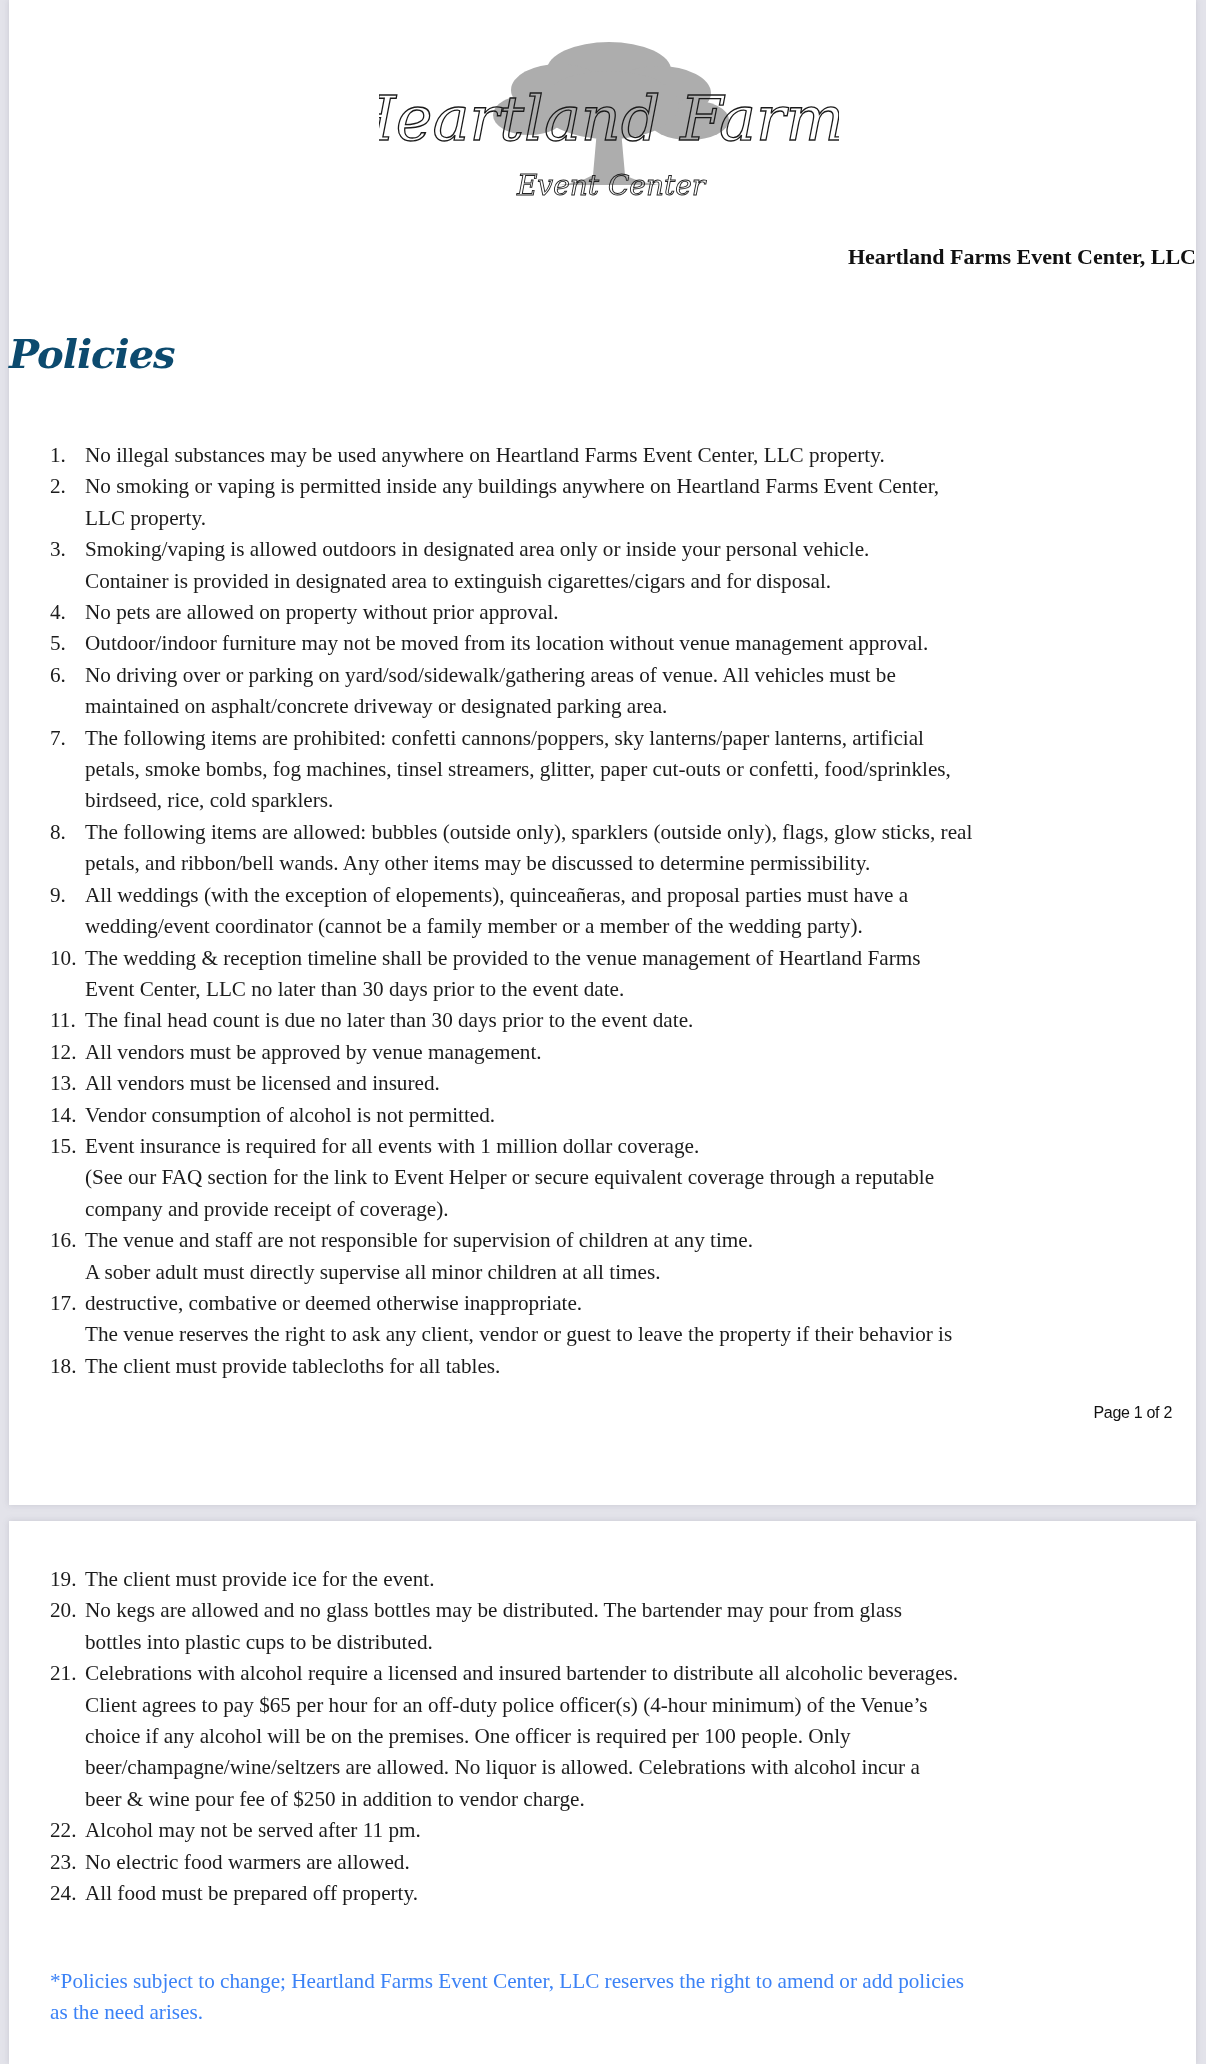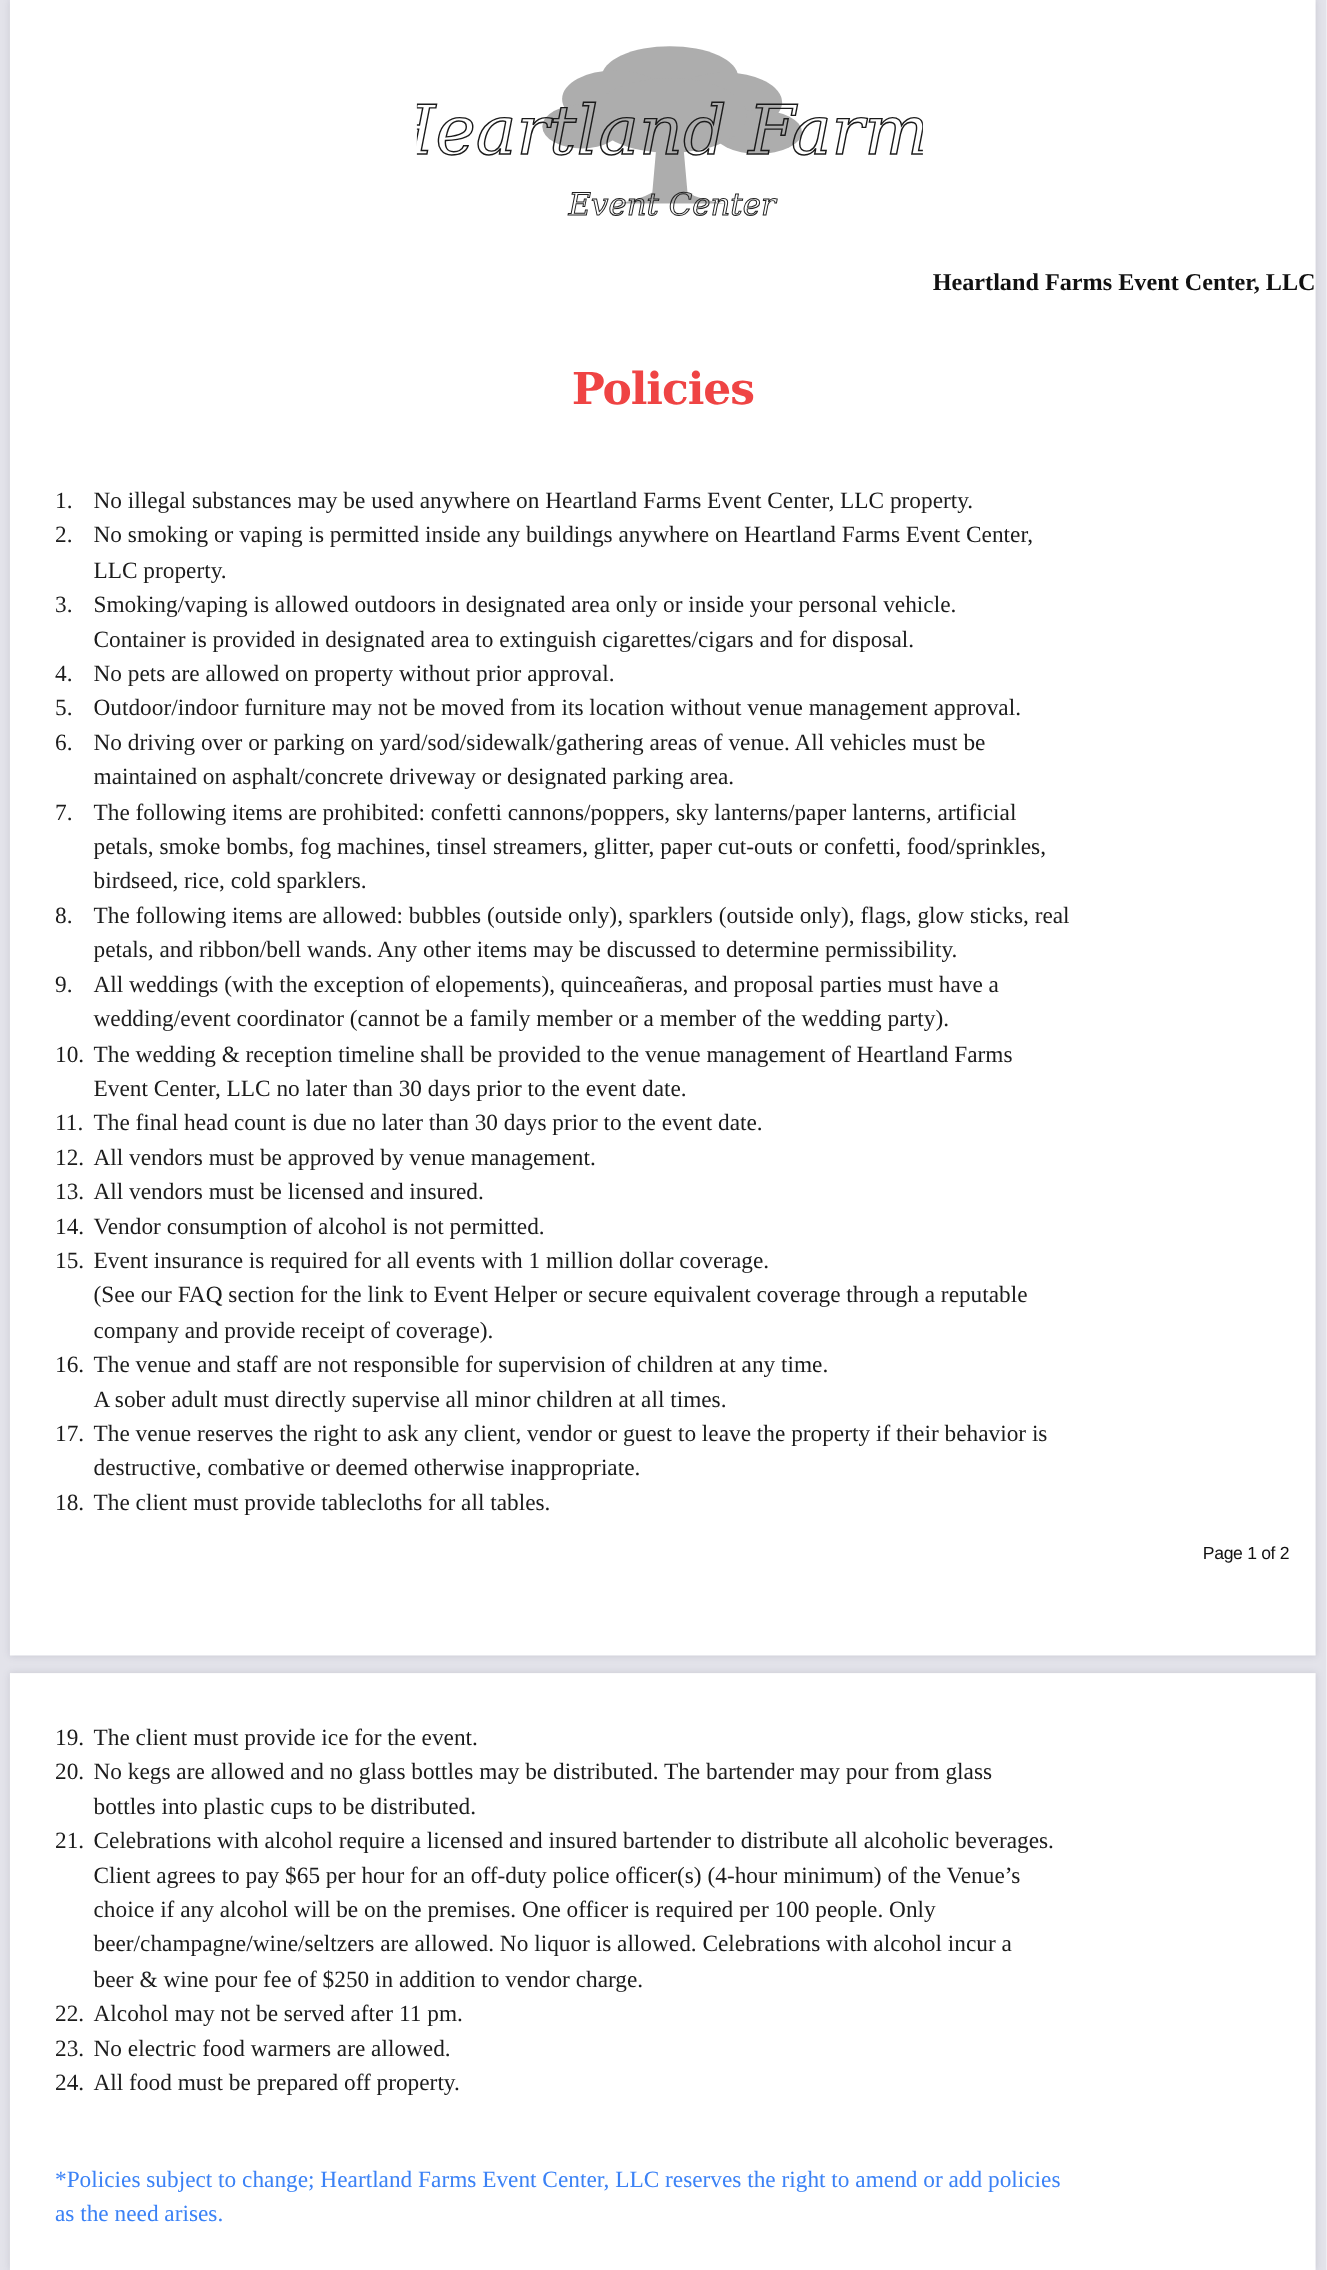--- a/index.html
+++ b/index.html
@@ -43,25 +43,25 @@
       text-align: right;
       font-weight: bold;
       font-size: 22px;
       color: #111;
     }
     .policies-title {
       position: absolute;
       left: 0;
       width: 100%;
       top: 330px;
-      text-align: center;
       font-family: "DejaVu Serif", serif;
+      font-style: italic;
       font-weight: bold;
       font-size: 40px;
-      color: #ef4444;
+      color: #0c4a6e;
       letter-spacing: -1px;
     }
 
     .policy-list {
       position: absolute;
       left: 41px;
       width: 1135px;
       margin: 0;
       padding: 0;
       list-style: none;
@@ -200,22 +200,22 @@
         <span class="policy-line">(See our FAQ section for the link to Event Helper or secure equivalent coverage through a reputable</span>
         <span class="policy-line">company and provide receipt of coverage).</span>
       </li>
       <li class="policy-item">
         <span class="policy-num">16.</span>
         <span class="policy-line">The venue and staff are not responsible for supervision of children at any time.</span>
         <span class="policy-line">A sober adult must directly supervise all minor children at all times.</span>
       </li>
       <li class="policy-item">
         <span class="policy-num">17.</span>
+        <span class="policy-line">destructive, combative or deemed otherwise inappropriate.</span>
         <span class="policy-line">The venue reserves the right to ask any client, vendor or guest to leave the property if their behavior is</span>
-        <span class="policy-line">destructive, combative or deemed otherwise inappropriate.</span>
       </li>
       <li class="policy-item">
         <span class="policy-num">18.</span>
         <span class="policy-line">The client must provide tablecloths for all tables.</span>
       </li>
     </ol>
 
   <div class="page-number">Page 1 of 2</div>
 </div>
 

